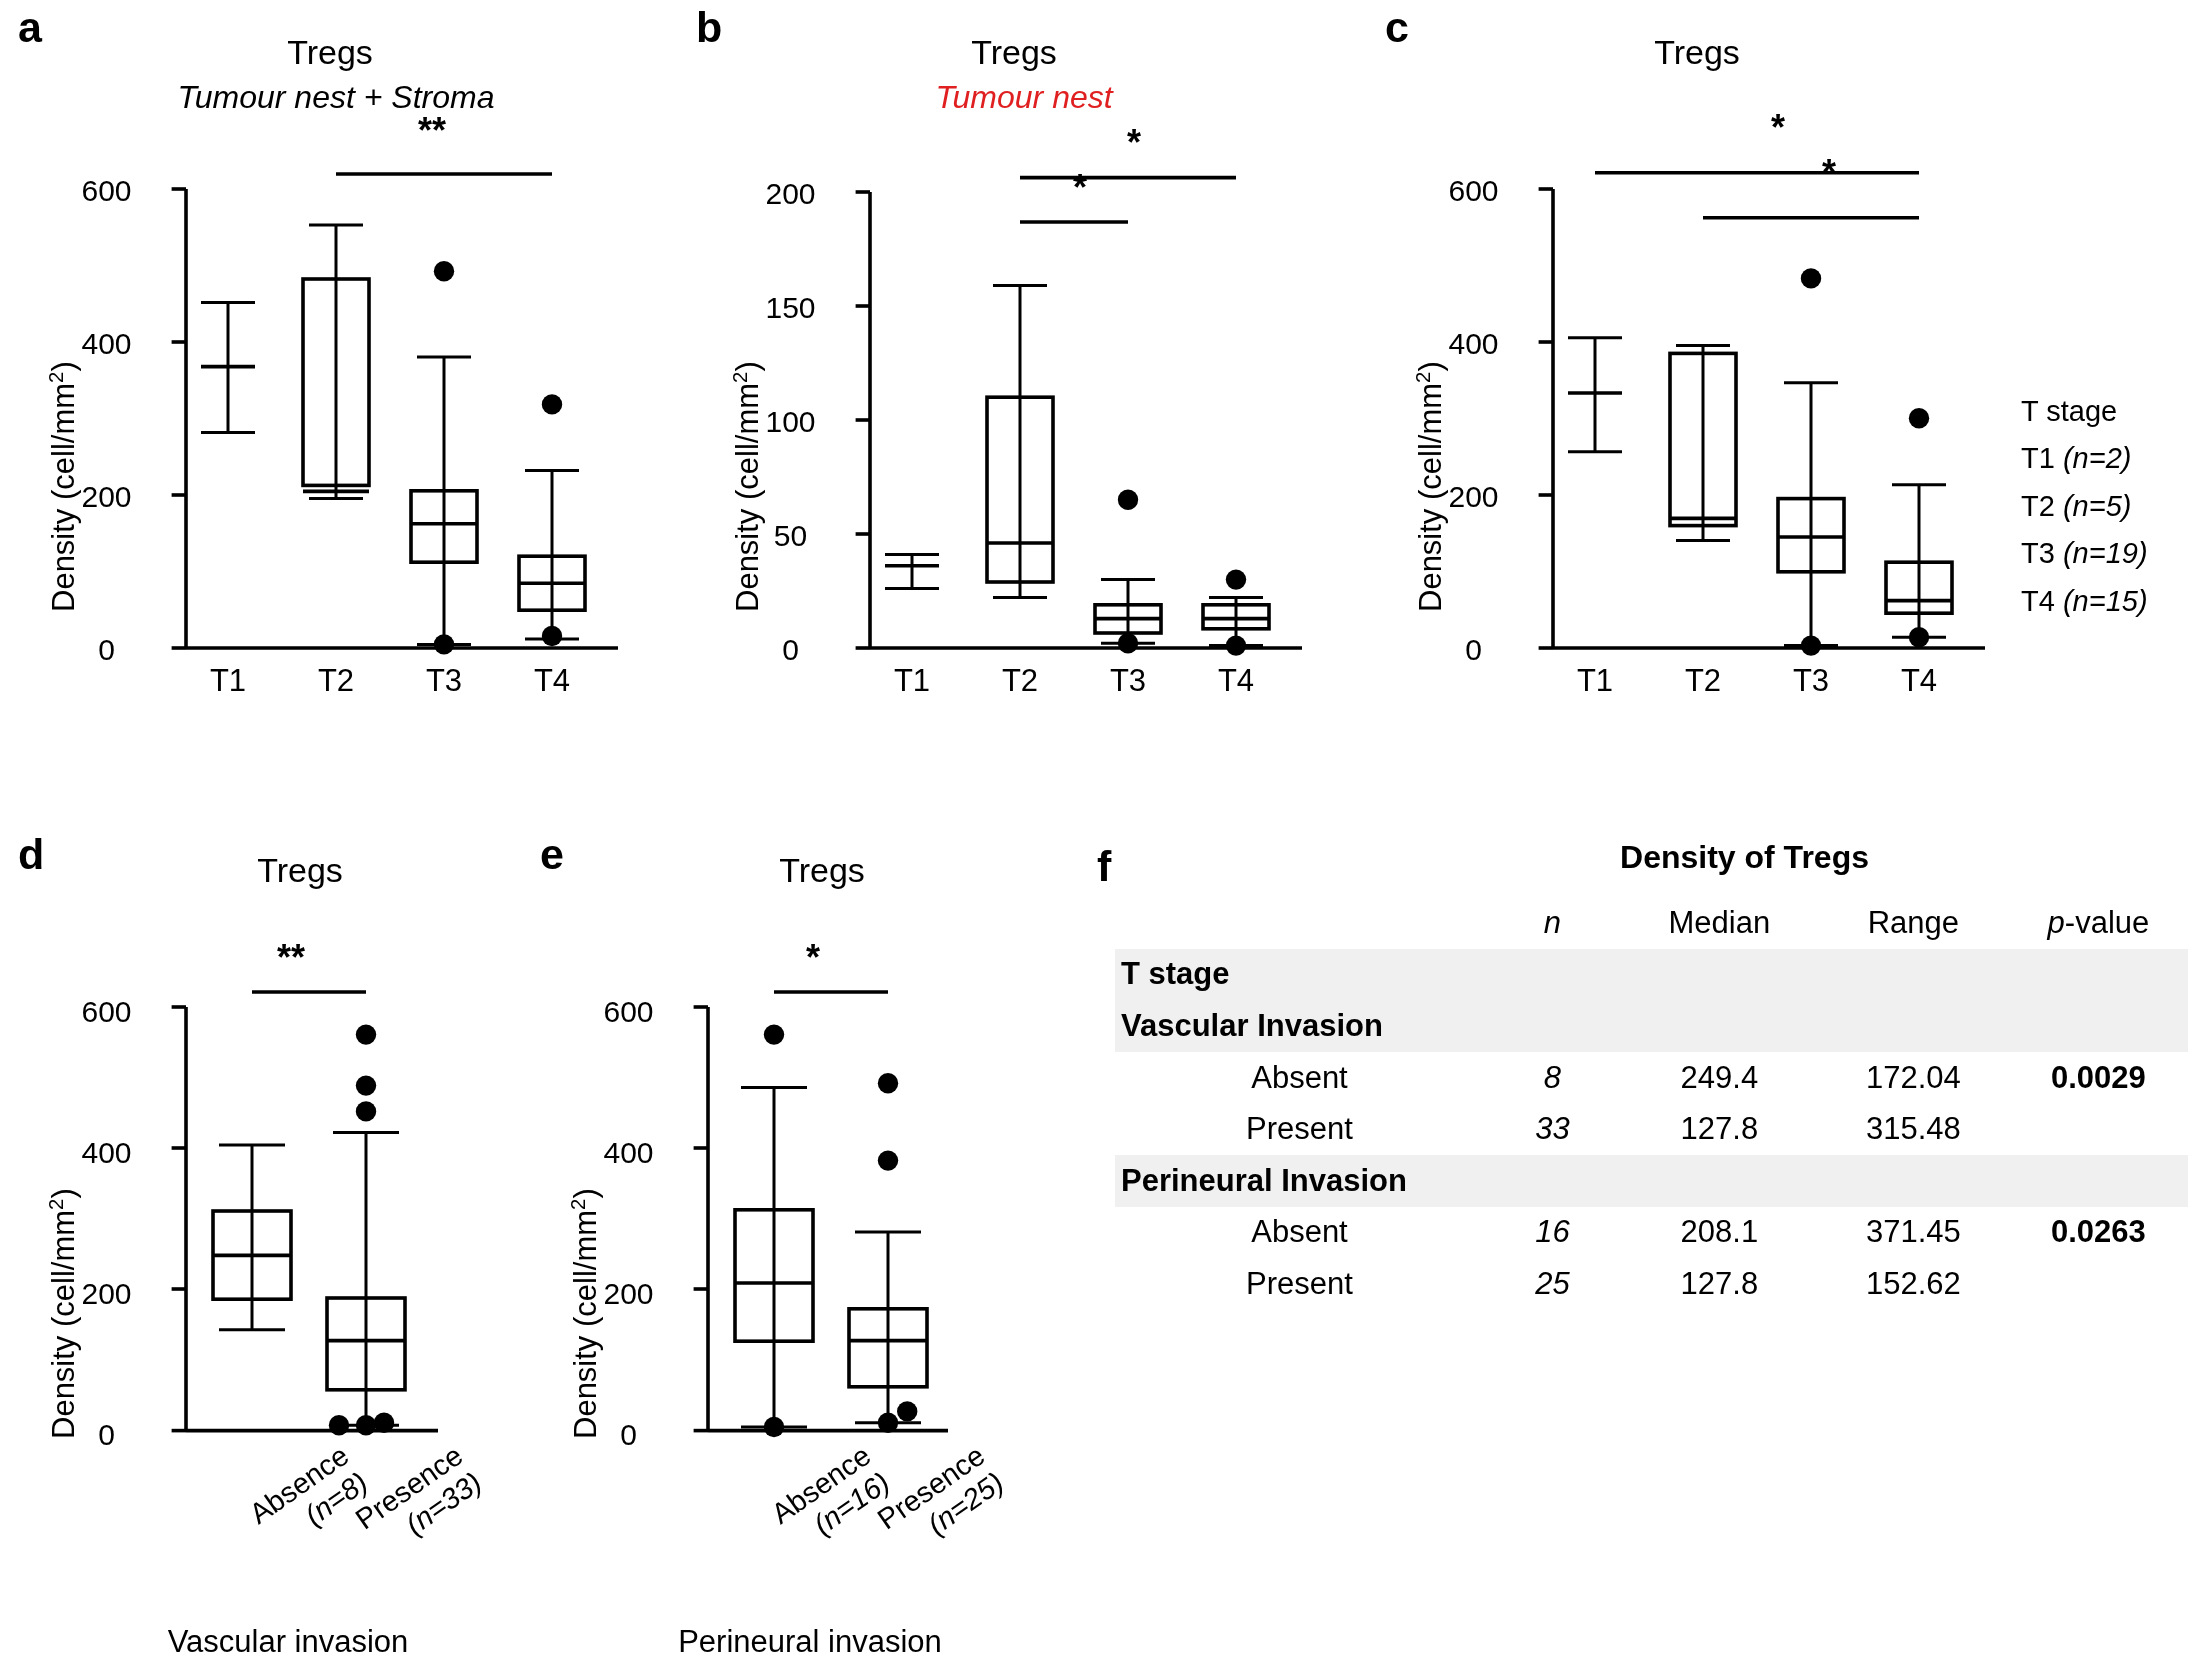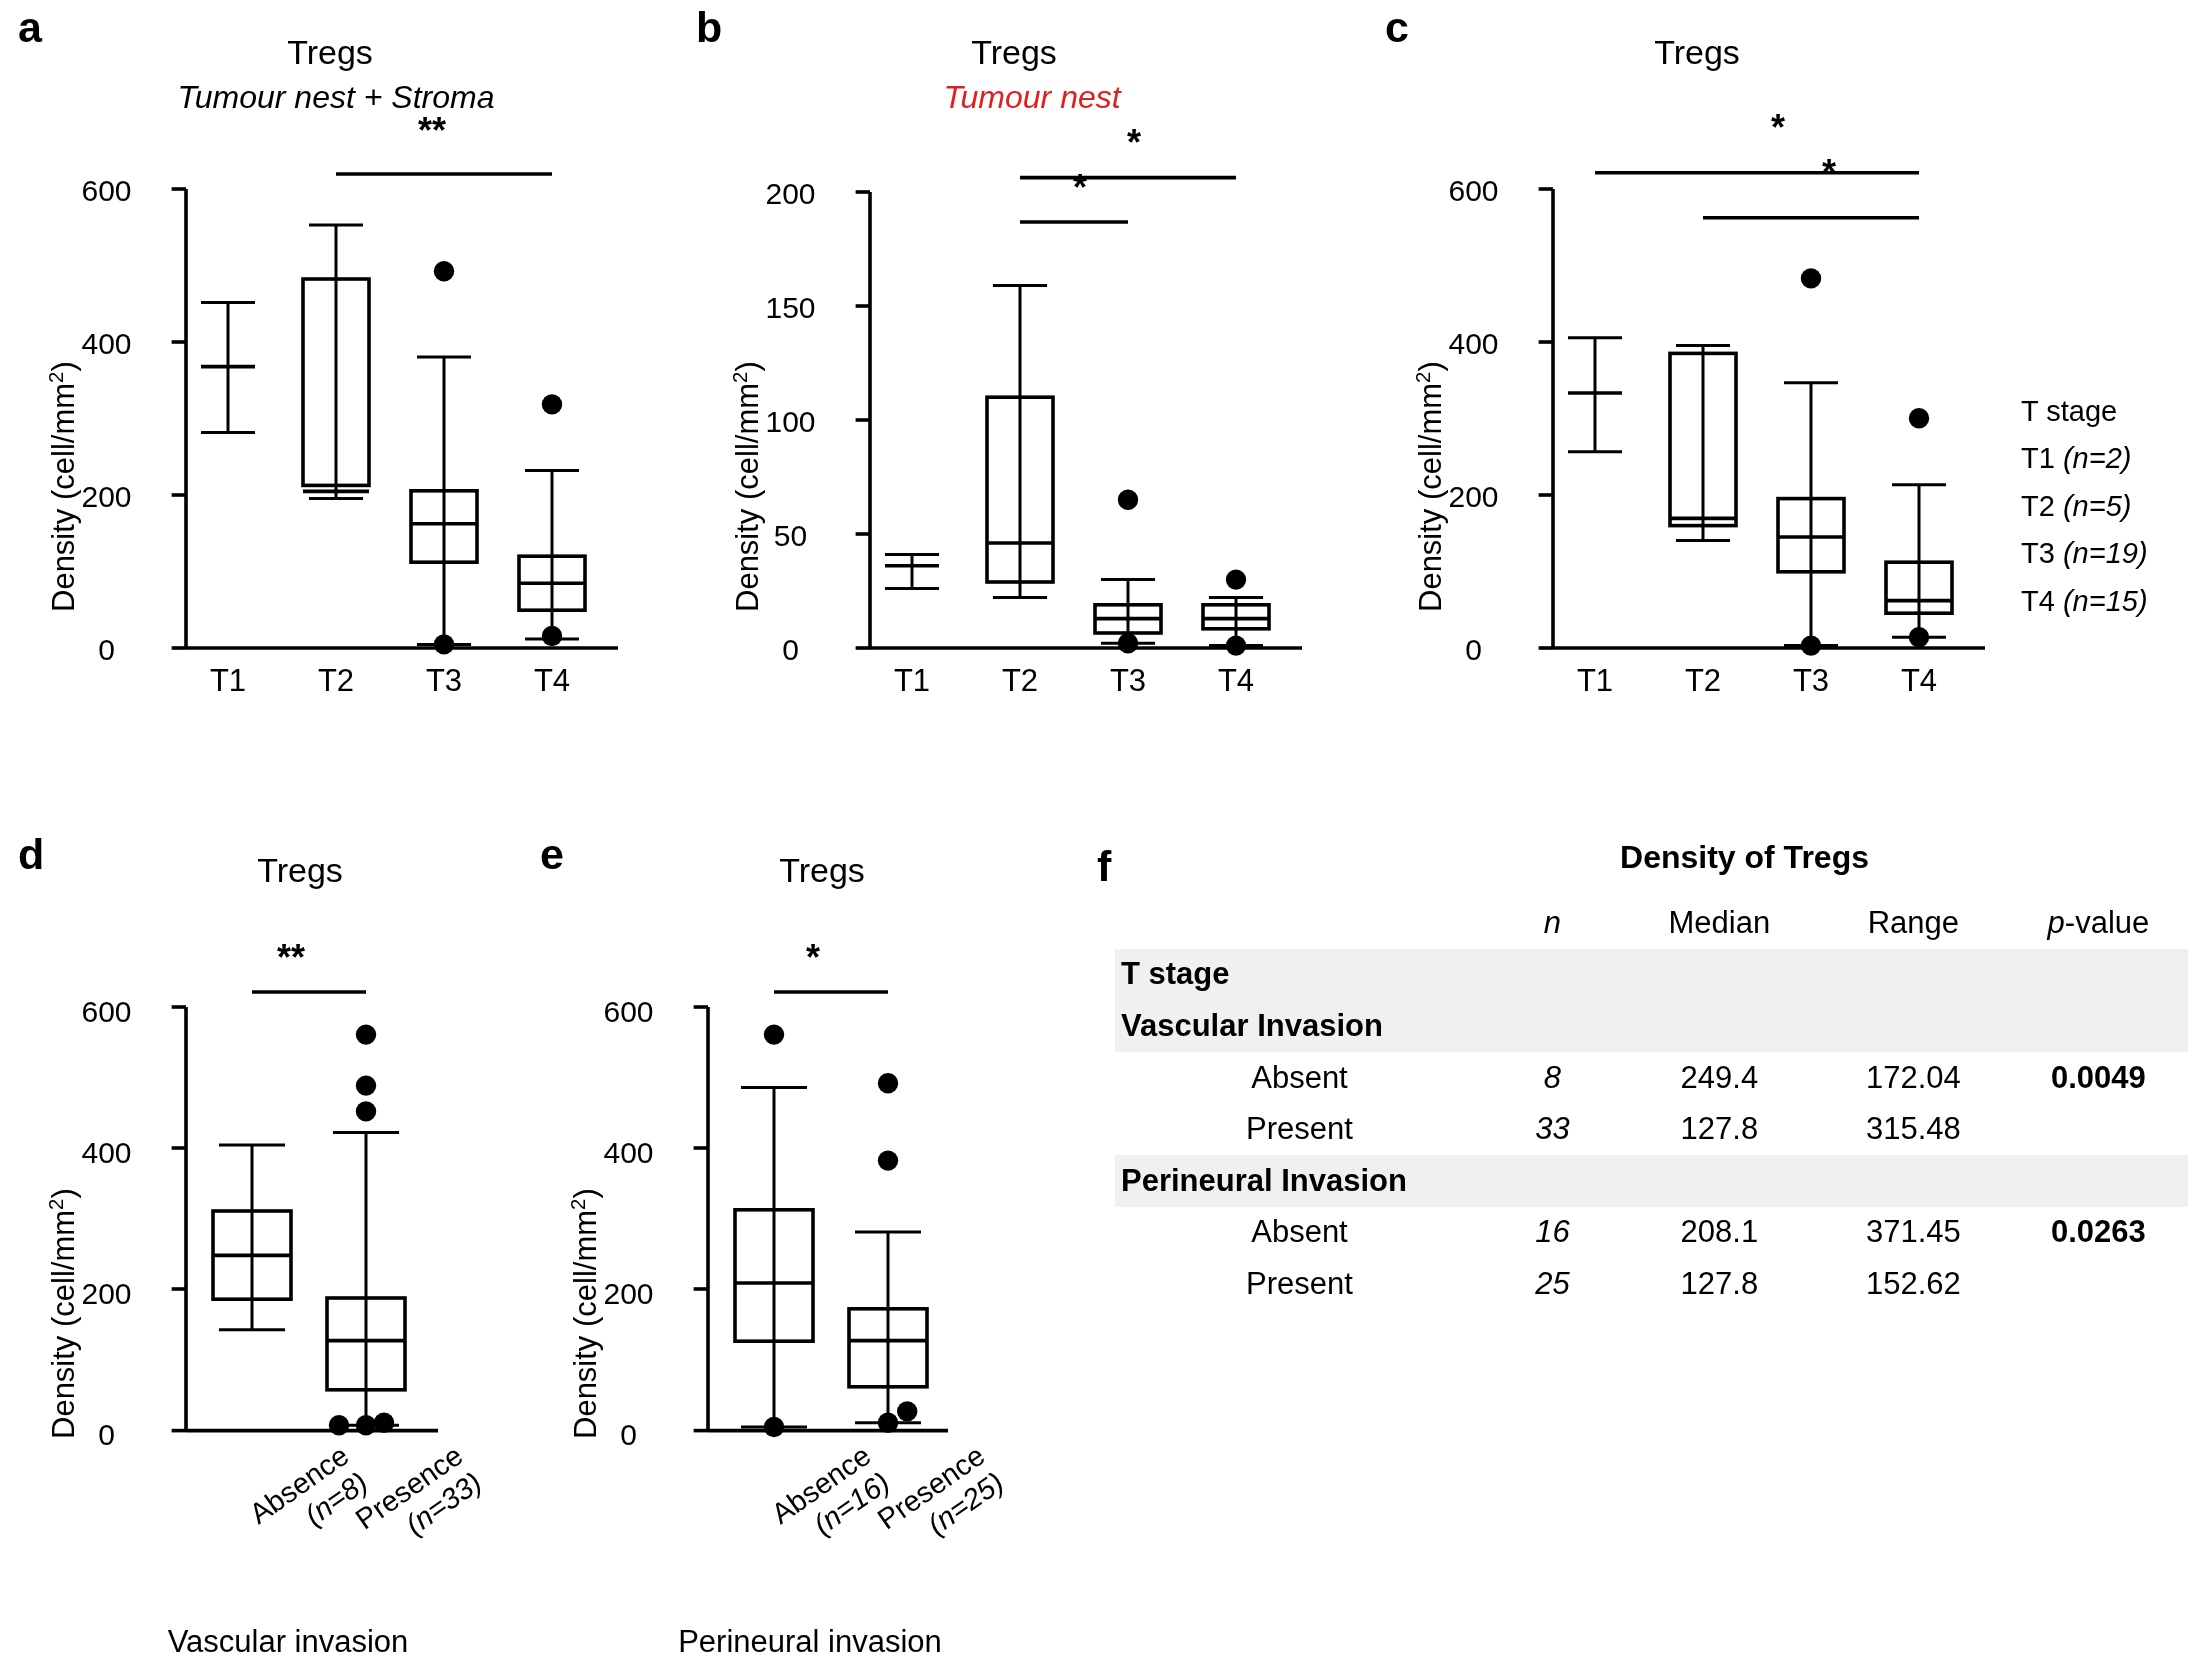--- a/index.html
+++ b/index.html
@@ -176,21 +176,21 @@
 
   <div class="cat-label" style="position:absolute; left:186px; top:663px; width:84px;">T1</div>
   <div class="cat-label" style="position:absolute; left:294px; top:663px; width:84px;">T2</div>
   <div class="cat-label" style="position:absolute; left:402px; top:663px; width:84px;">T3</div>
   <div class="cat-label" style="position:absolute; left:510px; top:663px; width:84px;">T4</div>
 </div>
 
 <div class="panel" id="panel-b" style="left:684px; top:0px; width:660px; height:749px;">
   <div class="panel-letter" style="position:absolute; left:12px; top:6px;">b</div>
   <div class="panel-title" style="position:absolute; left:120px; top:33px; width:420px;">Tregs</div>
-  <div class="panel-sub" style="position:absolute; left:108px; top:78px; width:480px; color:#e02020;">Tumour nest</div>
+  <div class="panel-sub" style="position:absolute; left:100px; top:78px; width:480px; color:#e02020;">Tumour nest</div>
 
   <div class="axis-label-y" style="position:absolute; left:45px; top:612px;">
     <span>Density (cell/mm</span><sup style="font-size:20.4px;">2</sup><span>)</span>
   </div>
 
   <div class="tick-label" style="position:absolute; left:60px; top:177px; width:93px;">200</div>
   <div class="tick-label" style="position:absolute; left:60px; top:291px; width:93px;">150</div>
   <div class="tick-label" style="position:absolute; left:60px; top:405px; width:93px;">100</div>
   <div class="tick-label" style="position:absolute; left:60px; top:519px; width:93px;">50</div>
   <div class="tick-label" style="position:absolute; left:60px; top:633px; width:93px;">0</div>
@@ -459,21 +459,21 @@
         <td colspan="5">T stage</td>
       </tr>
       <tr class="group-row">
         <td colspan="5">Vascular Invasion</td>
       </tr>
       <tr>
         <td class="sub-label">Absent</td>
         <td class="ital">8</td>
         <td class="num">249.4</td>
         <td class="num">172.04</td>
-        <td class="pval">0.0049</td>
+        <td class="pval">0.0029</td>
       </tr>
       <tr>
         <td class="sub-label">Present</td>
         <td class="ital">33</td>
         <td class="num">127.8</td>
         <td class="num">315.48</td>
         <td class="pval"></td>
       </tr>
       <tr class="group-row">
         <td colspan="5">Perineural Invasion</td>

